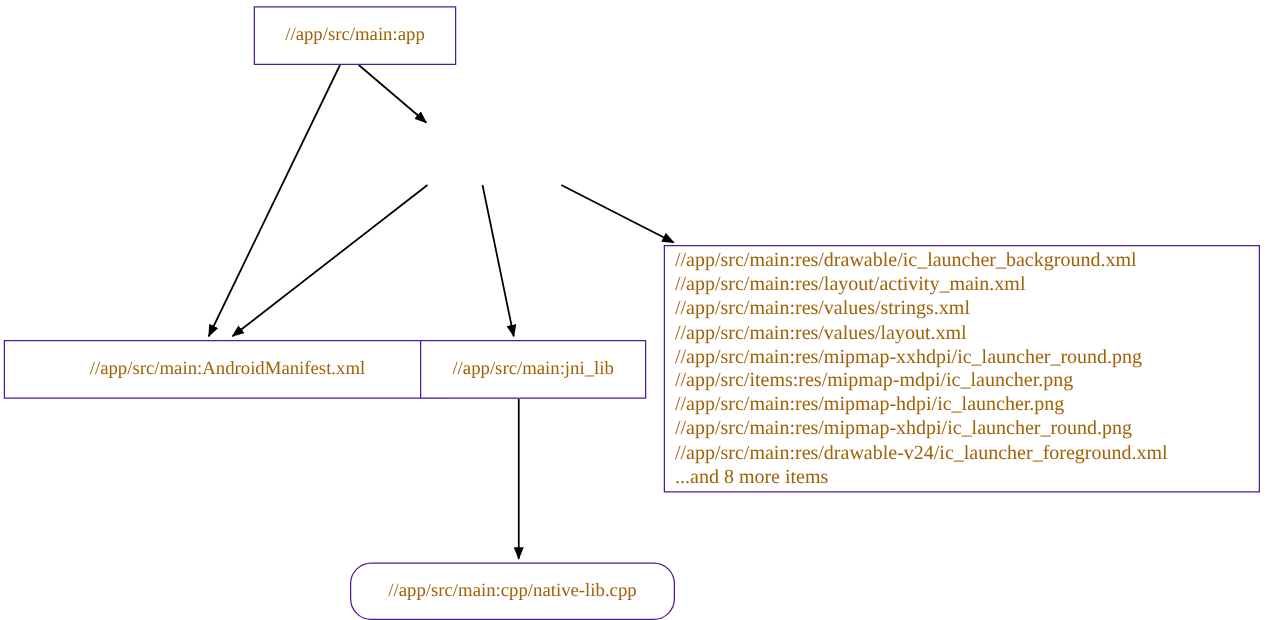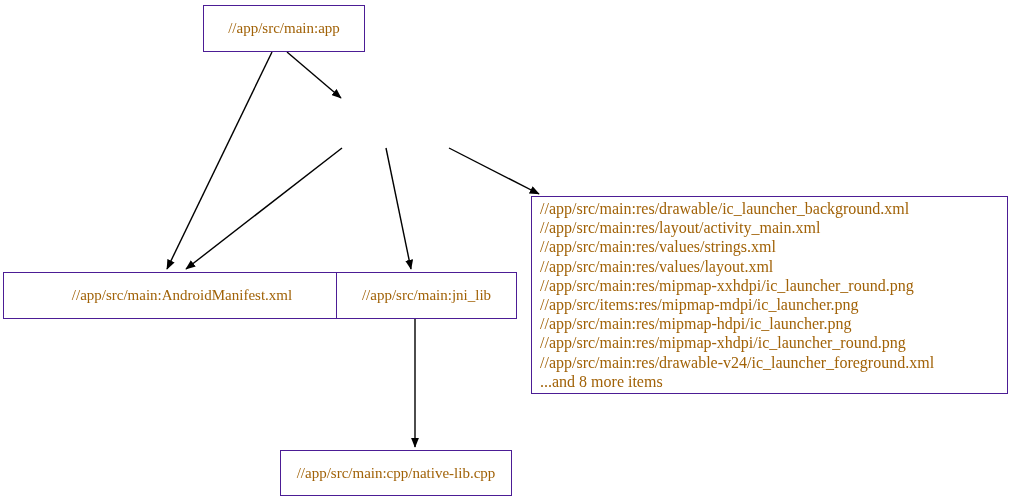--- a/index.html
+++ b/index.html
@@ -57,21 +57,21 @@
     line-height: 19.2px;
     white-space: nowrap;
   }
 
   
   #node-app            { left: 203px; top: 5px;   width: 162px; height: 47px; }
   #node-lib            { left: 302px; top: 101px; width: 154px; height: 47px; }
   #node-manifest       { left: 3px;   top: 272px; width: 358px; height: 47px; }
   #node-jni-lib        { left: 324px; top: 272px; width: 181px; height: 47px; margin-left: 12px; }
   #node-res            { left: 531px; top: 196px; width: 477px; height: 198px; }
-  #node-native-lib     { left: 280px; top: 450px; width: 232px; height: 46px; }
+  #node-native-lib     { left: 280px; top: 450px; width: 260px; height: 46px; border-radius: 17px; }
 </style>
 </head>
 <body>
 
 <div id="canvas">
 
   <svg id="edge-layer" viewBox="0 0 1018 496" width="1018" height="496" xmlns="http://www.w3.org/2000/svg">
     <defs>
       <marker id="arrowhead" markerWidth="10" markerHeight="8" refX="9.2" refY="4" orient="auto" markerUnits="userSpaceOnUse">
         <path d="M0,0 L10,4 L0,8 z" fill="#000000"></path>

